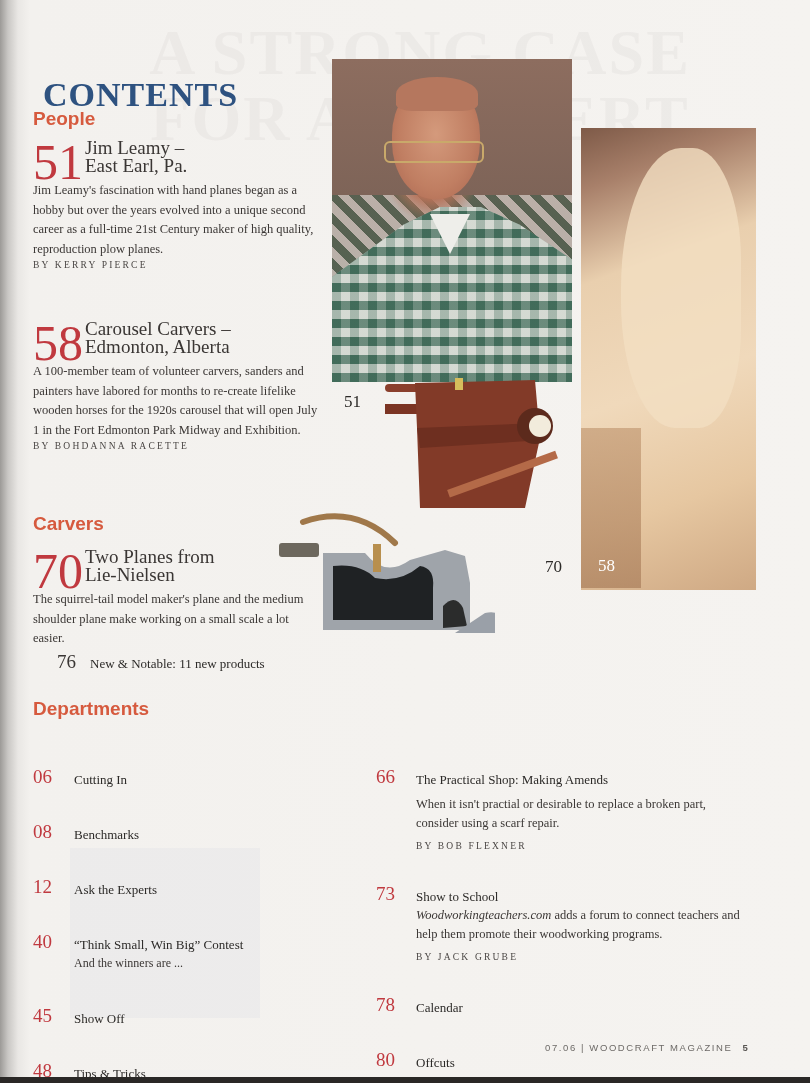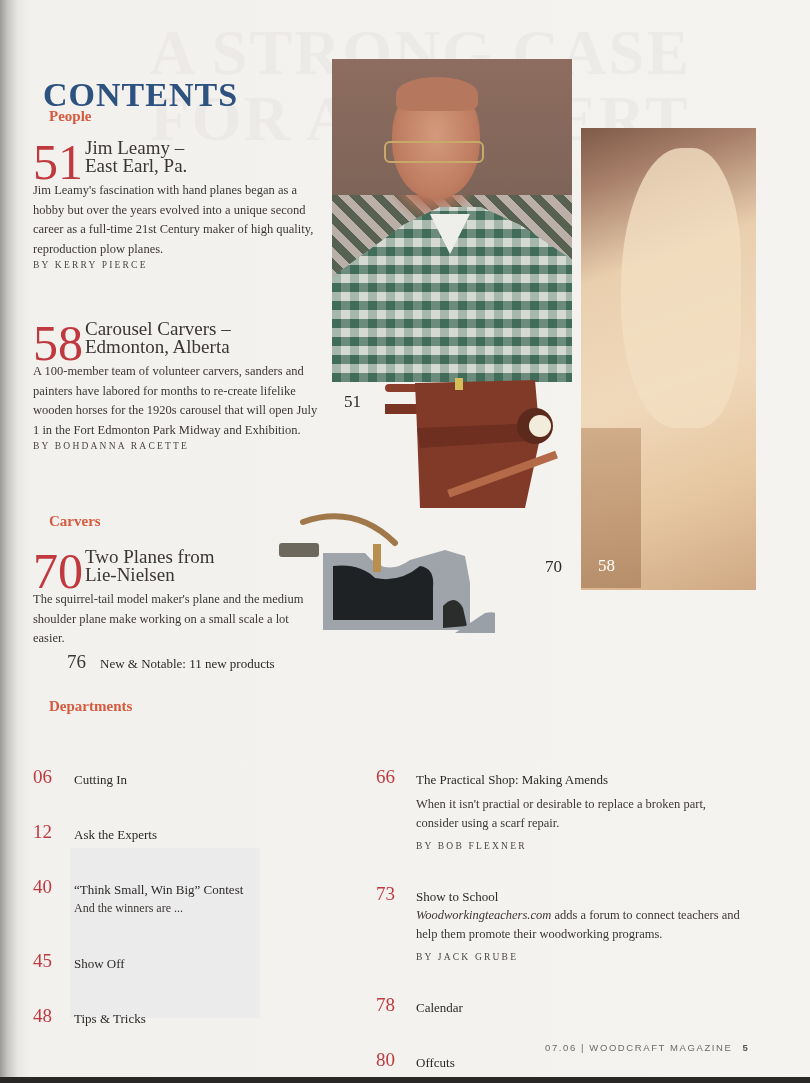--- a/index.html
+++ b/index.html
@@ -28,40 +28,40 @@
   .bleed-box {
     position: absolute; left: 70px; top: 848px; width: 190px; height: 170px;
     background: rgba(215,218,226,0.25);
   }
   .contents-title {
     position: absolute; left: 43px; top: 52px;
     font-family: "Liberation Serif", serif; font-size: 34px;
     letter-spacing: 1px; color: #2e5280; margin-top: 24px;
   }
   .section-head {
-    position: absolute; left: 49px;
-    font-family: Liberation Serif, serif; font-weight: bold;
-    font-size: 15px; color: #d65a3e;
+    position: absolute; left: 33px;
+    font-family: Liberation Sans, sans-serif; font-weight: bold;
+    font-size: 19px; color: #d65a3e;
   }
   .feature { position: absolute; left: 33px; width: 290px; }
   .feature .num {
     position: absolute; left: 0; top: 0;
     font-size: 50px; line-height: 46px; color: #c0393f;
   }
   .feature .title {
     margin-left: 52px; font-size: 19px; line-height: 18px; color: #3a3634;
   }
   .feature .desc {
     margin-top: 6px; font-size: 12.5px; line-height: 19.5px; color: #3b3735;
   }
   .feature .byline {
     font-size: 9.5px; letter-spacing: 2.2px; color: #4a4644; margin-top: 1px;
   }
   .notable {
-    position: absolute; left: 67px; top: 651px;
+    position: absolute; left: 57px; top: 651px;
     display: flex; align-items: baseline; gap: 14px;
   }
   .notable .n { font-size: 19px; color: #3a3634; }
   .notable .t { font-size: 13px; color: #2c2a28; }
   .dept-list { position: absolute; left: 33px; top: 734px; width: 300px; }
   .dept-item { position: relative; padding-left: 41px; }
   .dept-item .dn {
     position: absolute; left: 0; top: -4px;
     font-size: 19px; color: #c0393f;
   }
@@ -181,20 +181,24 @@
   </div>
 
   <h2 class="section-head" style="top:698px">Departments</h2>
 
   <div class="dept-list">
     <div class="dept-item" style="margin-bottom:7px">
       <span class="dn">06</span>
       <div class="dt">Cutting In</div>
     </div>
     <div class="dept-item" style="margin-bottom:7px">
+      <span class="dn">08</span>
+      <div class="dt">Benchmarks</div>
+    </div>
+    <div class="dept-item" style="margin-bottom:7px">
       <span class="dn">12</span>
       <div class="dt">Ask the Experts</div>
     </div>
     <div class="dept-item" style="margin-bottom:9px">
       <span class="dn">40</span>
       <div class="dt">“Think Small, Win Big” Contest</div>
       <div class="dd" style="font-size:12px">And the winners are ...</div>
     </div>
     <div class="dept-item" style="margin-bottom:7px">
       <span class="dn">45</span>

